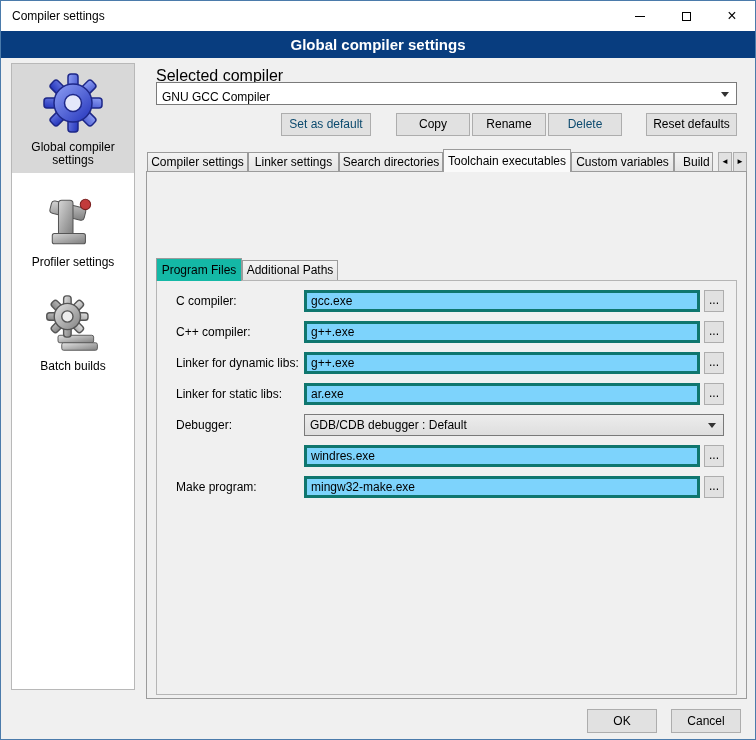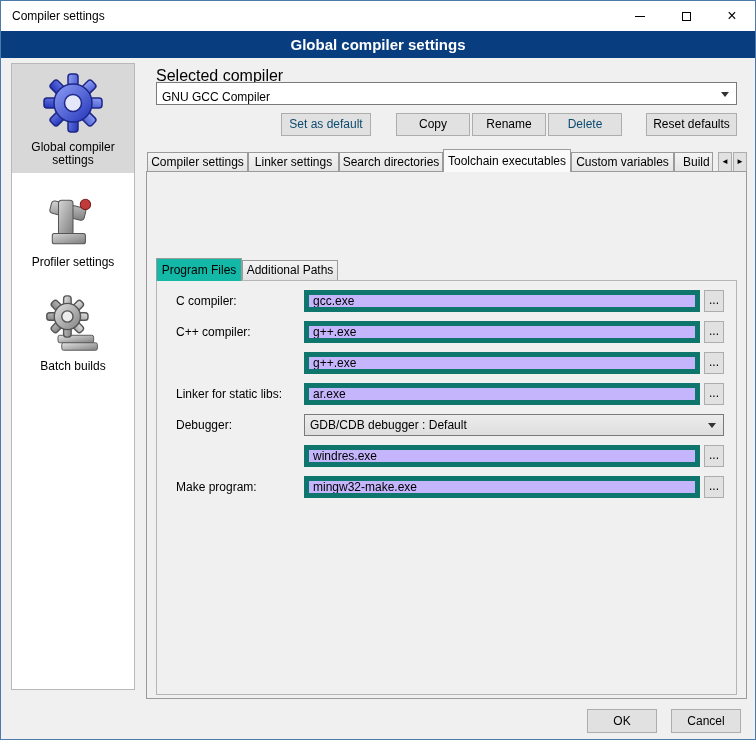--- a/index.html
+++ b/index.html
@@ -54,21 +54,21 @@
   .note { position:absolute; left:165px; top:231px; width:578px; color:#a0352a; white-space:nowrap; overflow:hidden; }
 
   
   .subtab { position:absolute; top:259px; height:20px; line-height:19px; text-align:center; background:linear-gradient(#f4f4f4,#e3e3e3); border:1px solid #9b9b9b; border-bottom:none; cursor:default; z-index:3; }
   .subtab.active { top:257px; height:23px; line-height:23px; background:#14b8a6; }
   .sub-panel { position:absolute; left:155px; top:279px; width:581px; height:415px; border:1px solid #b5b5b5; background:#f0f0f0; z-index:1; }
 
   
   .frow { position:absolute; left:0; width:756px; height:22px; z-index:2; }
   .frow .flabel { position:absolute; left:175px; top:0; line-height:22px; }
-  .frow input { position:absolute; left:303px; top:0; width:396px; height:22px; border:5px solid #0f766e; background:#c4b5fd; font-family:"Liberation Sans", sans-serif; font-size:12px; padding:0 4px; }
+  .frow input { position:absolute; left:303px; top:0; width:396px; height:22px; border:3px solid #0f766e; background:#7dd3fc; font-family:"Liberation Sans", sans-serif; font-size:12px; padding:0 4px; }
   .frow .dots { position:absolute; left:703px; top:0; width:20px; height:22px; line-height:18px; }
   .frow .select { position:absolute; left:303px; top:0; width:420px; height:22px; background:linear-gradient(#ececec,#dedede); border:1px solid #7a7a7a; line-height:20px; padding:0 20px 0 5px; cursor:default; }
   .frow .select .chev { top:8px; }
 
   
   .footer-btn { position:absolute; top:708px; width:70px; height:24px; line-height:22px; }
 </style>
 </head>
 <body>
 
@@ -198,20 +198,21 @@
     <span class="flabel">C compiler:</span>
     <input type="text" value="gcc.exe" style="">
     <div class="btn dots">...</div>
   </div>
   <div class="frow" style="top:320px;">
     <span class="flabel">C++ compiler:</span>
     <input type="text" value="g++.exe" style="">
     <div class="btn dots">...</div>
   </div>
   <div class="frow" style="top:351px;">
+    <span class="flabel">Linker for dynamic libs:</span>
     <input type="text" value="g++.exe" style="">
     <div class="btn dots">...</div>
   </div>
   <div class="frow" style="top:382px;">
     <span class="flabel">Linker for static libs:</span>
     <input type="text" value="ar.exe" style="">
     <div class="btn dots">...</div>
   </div>
   <div class="frow" style="top:413px;">
     <span class="flabel">Debugger:</span>

